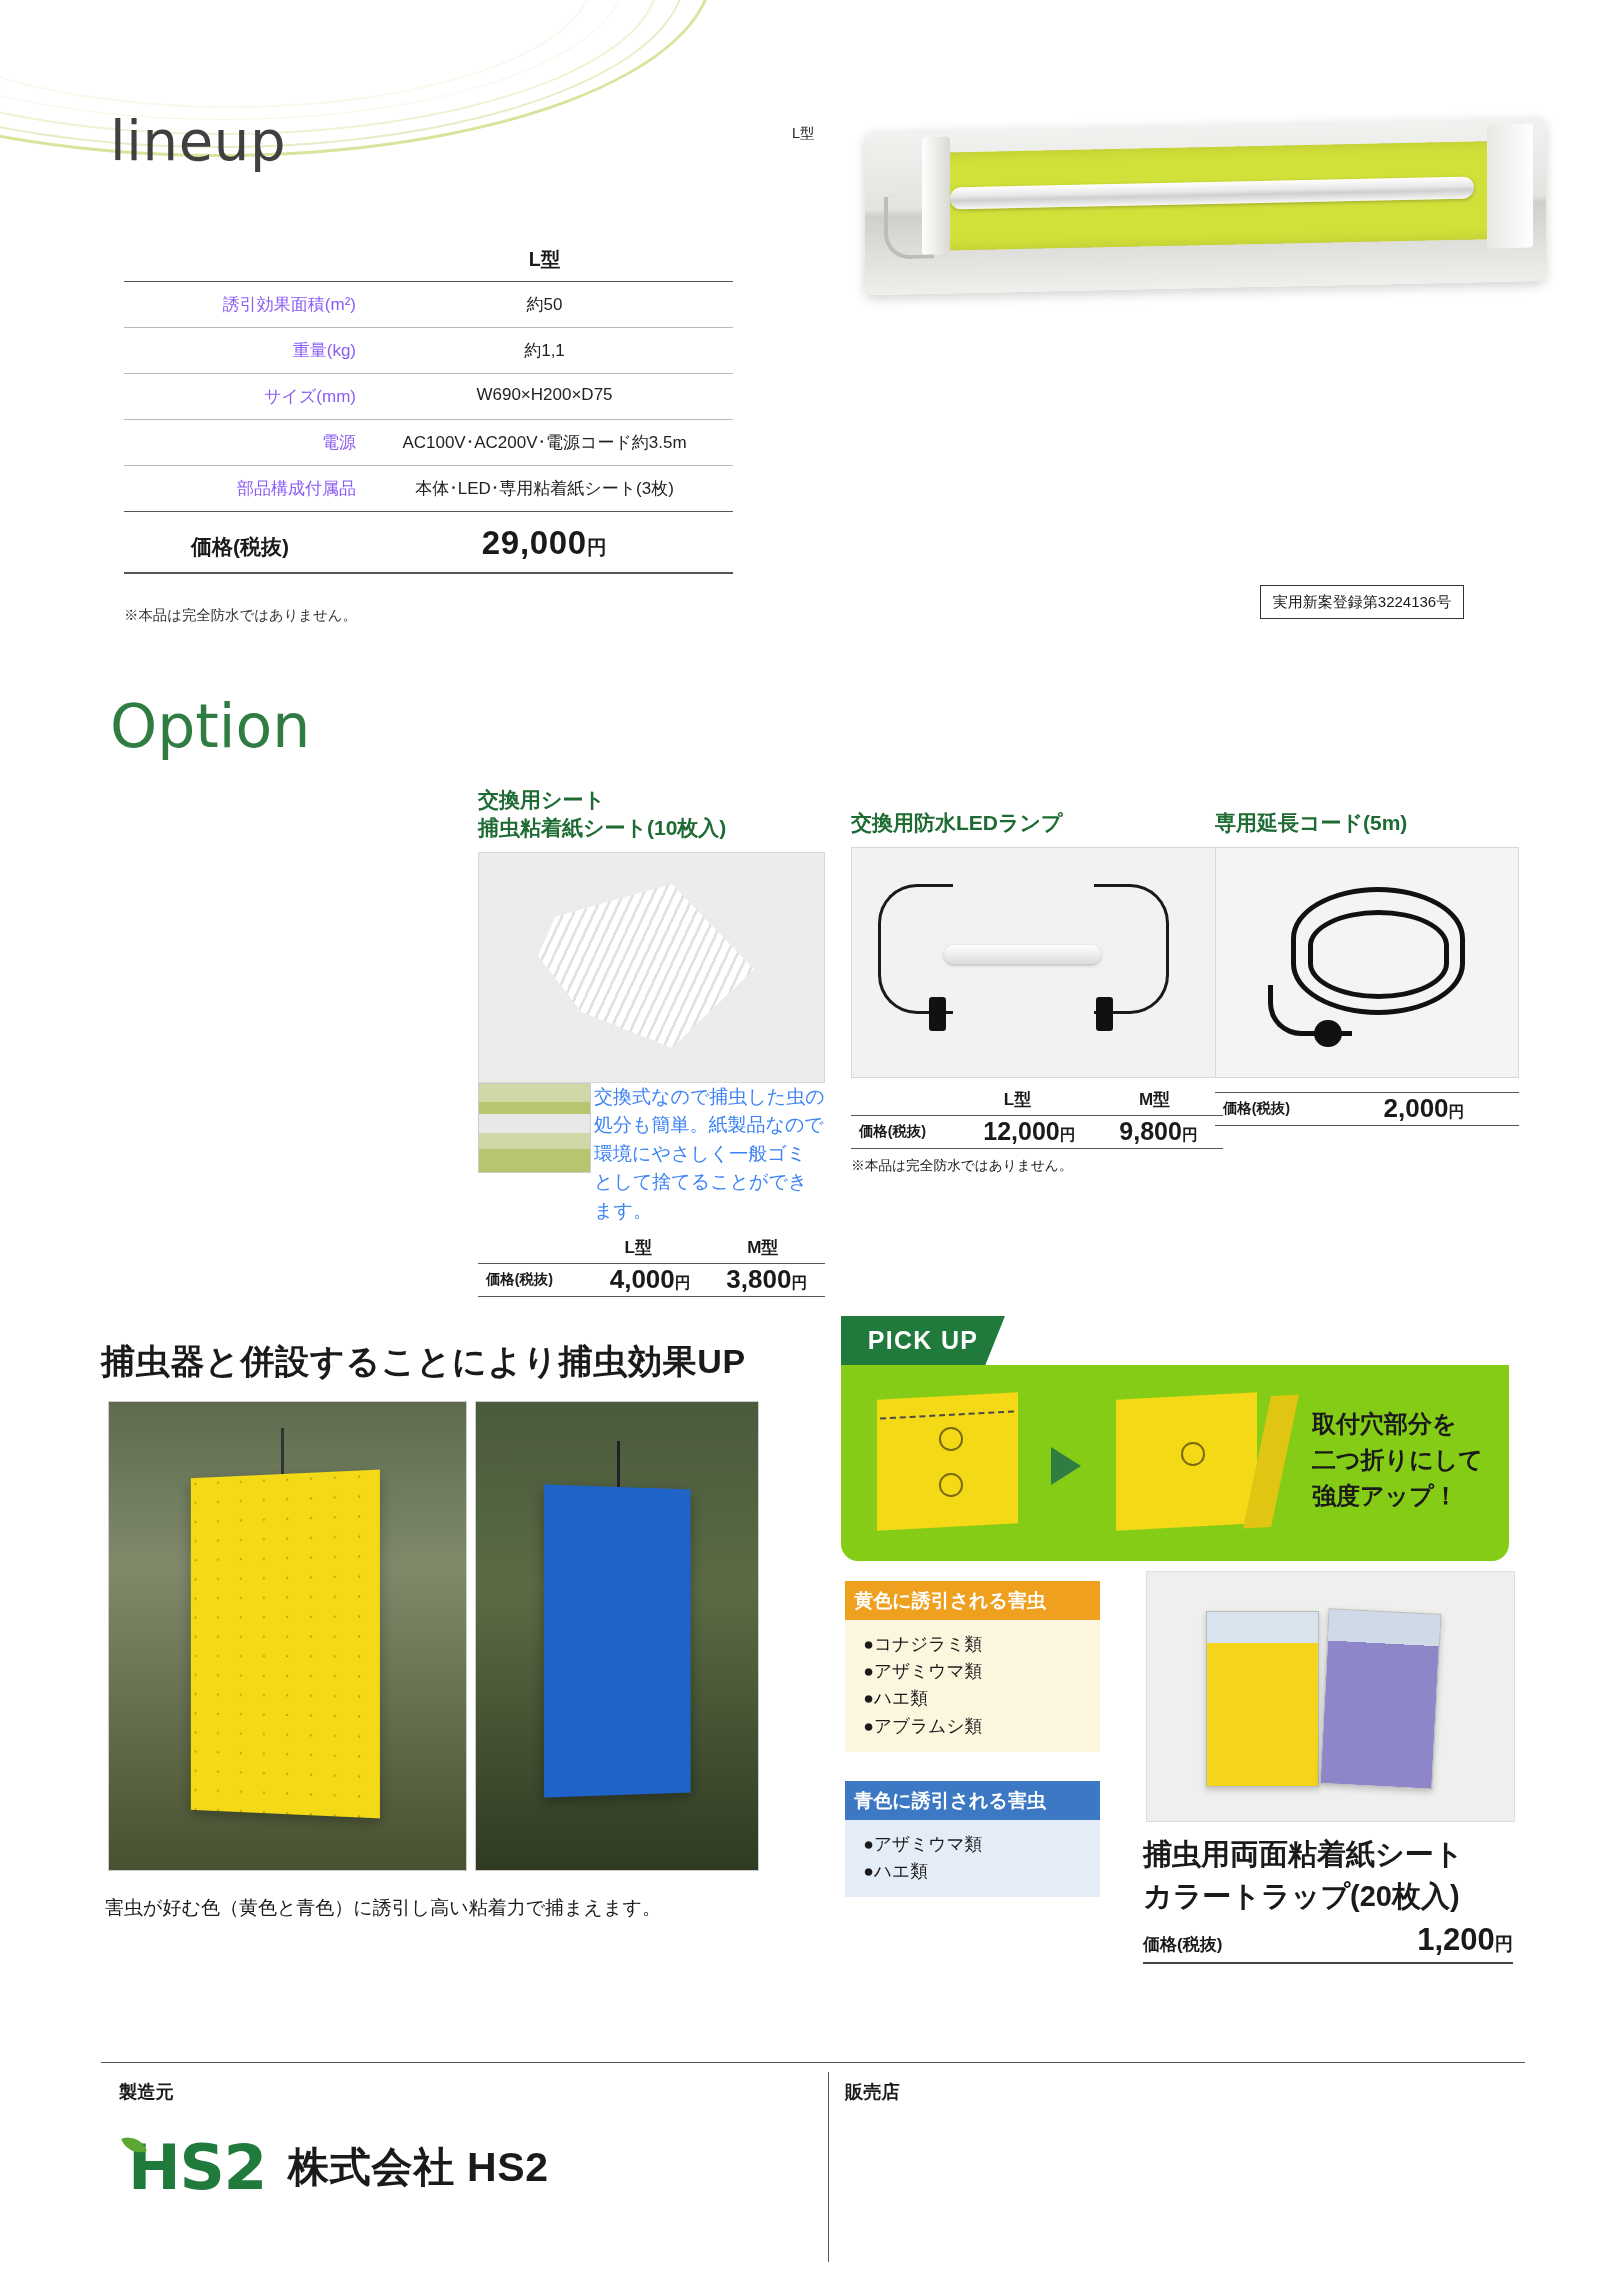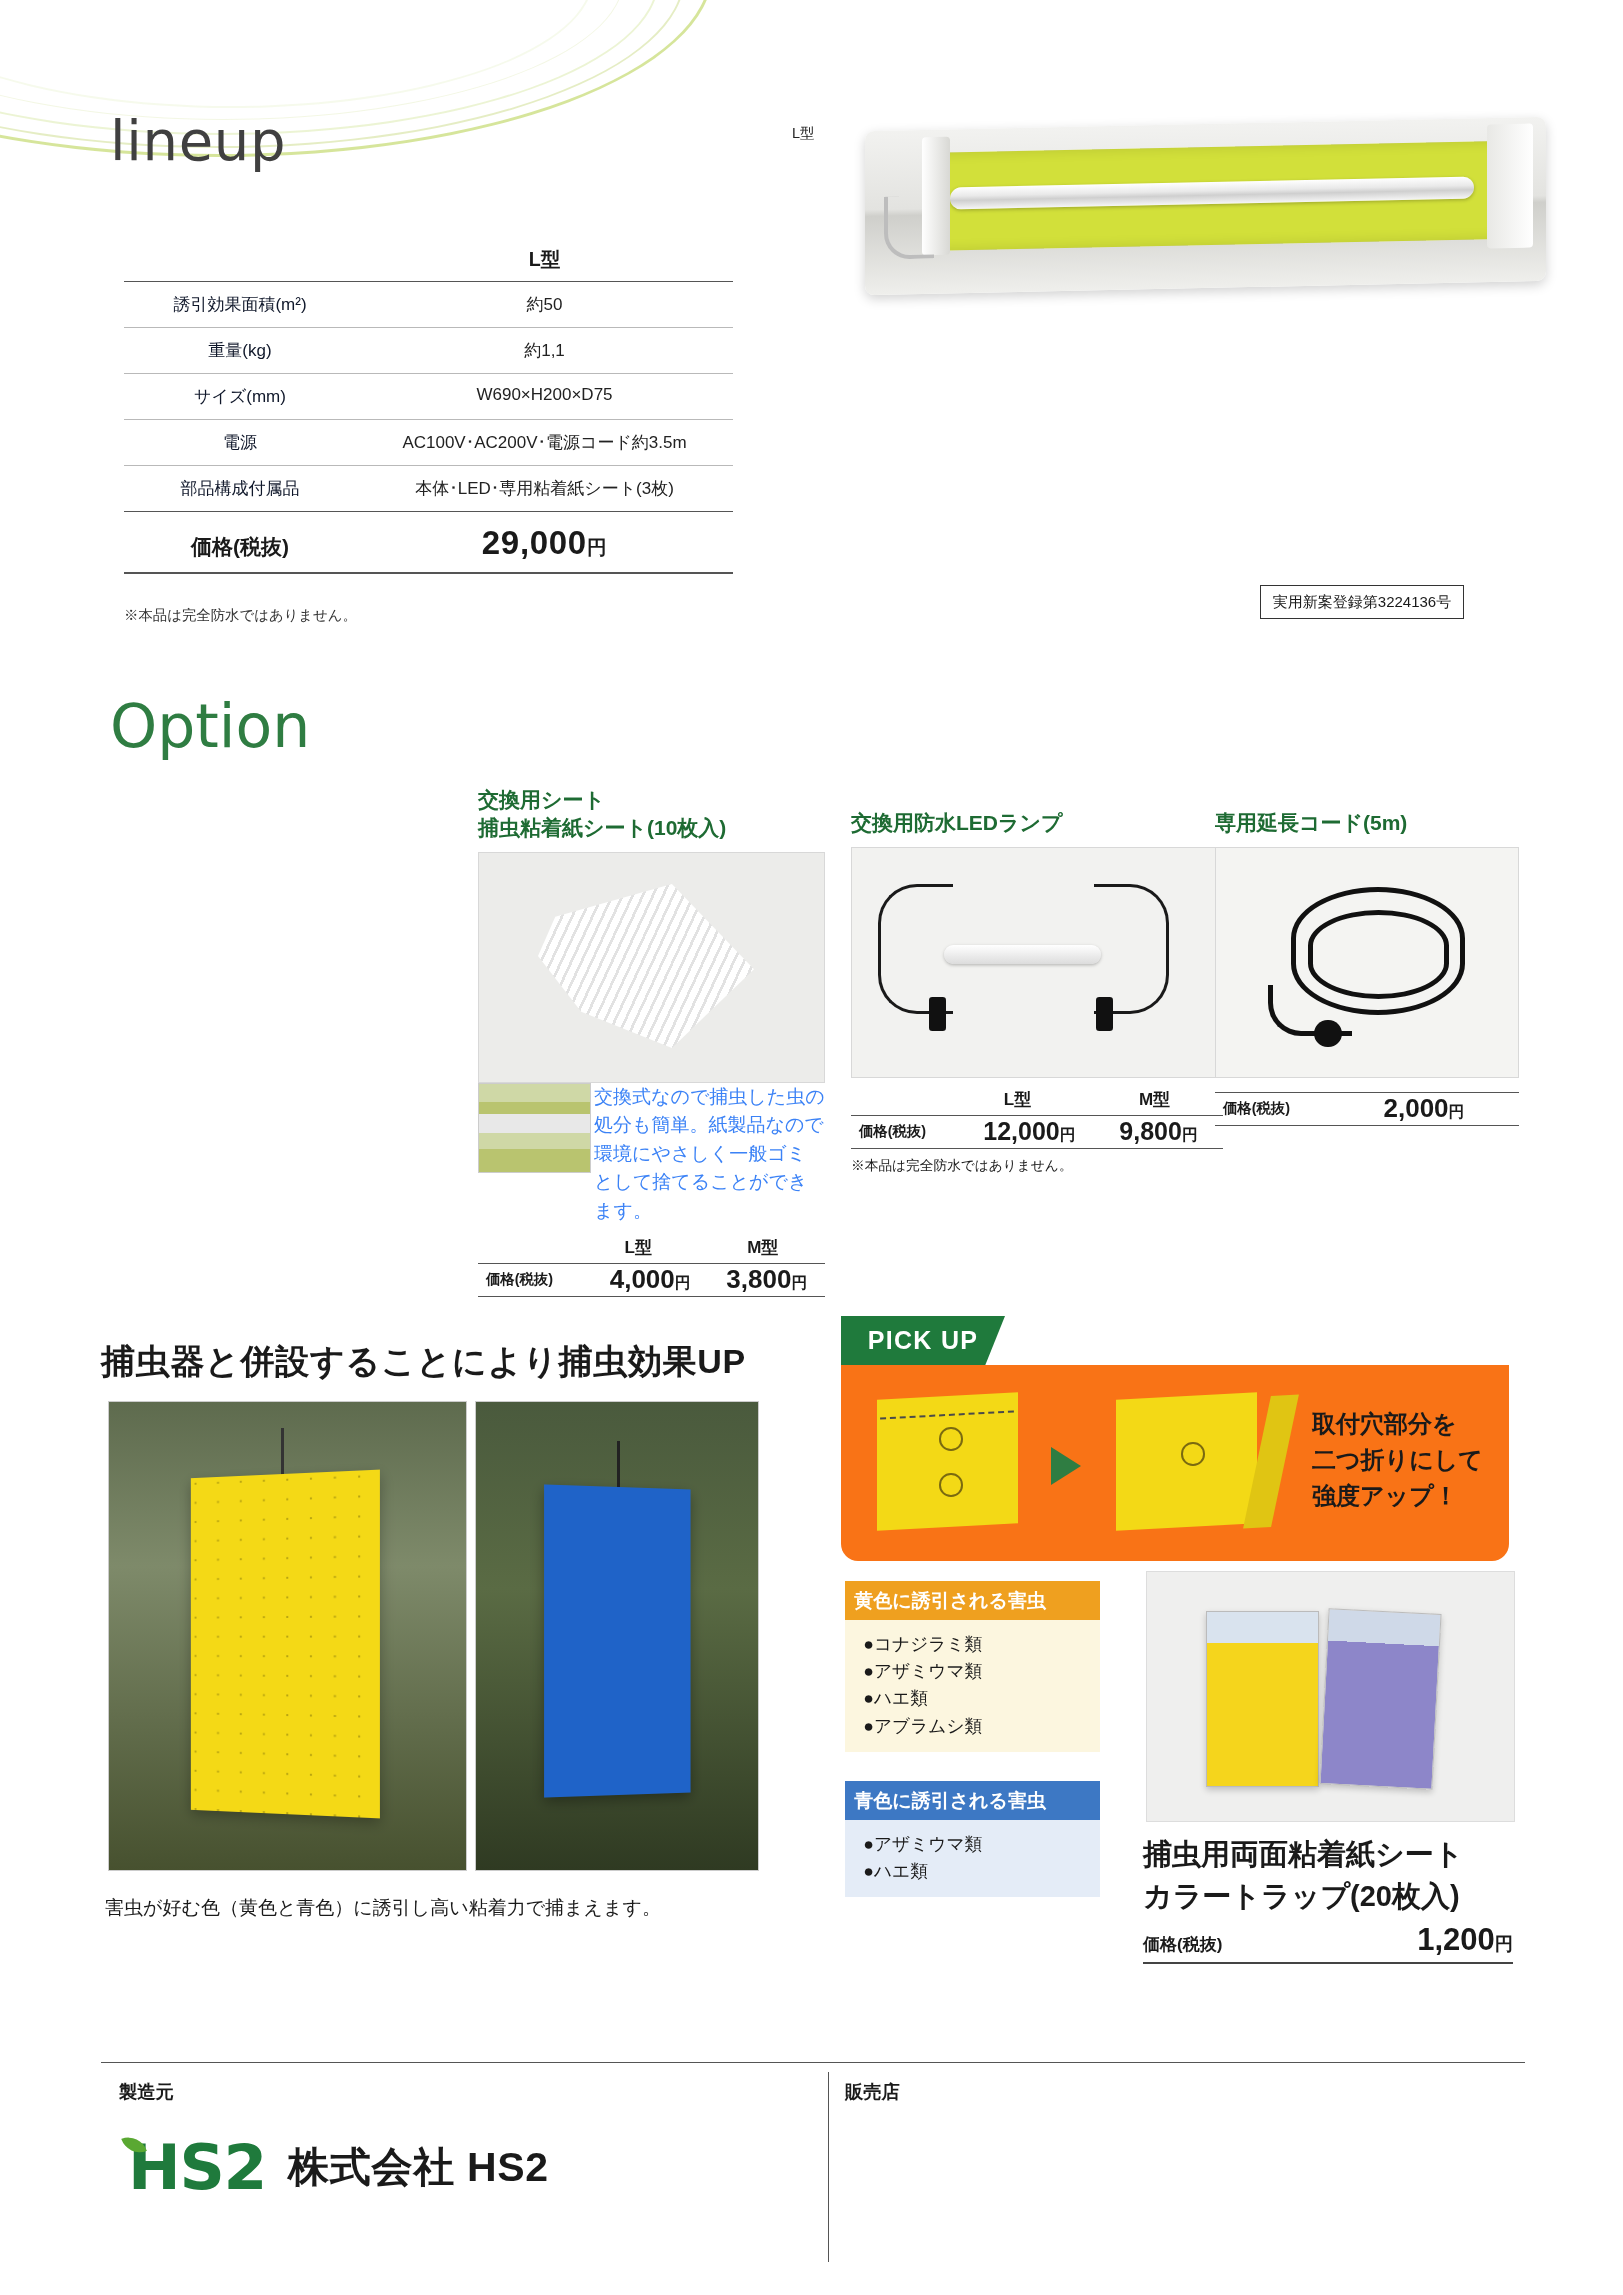--- a/index.html
+++ b/index.html
@@ -55,21 +55,21 @@
   }
   .hero .capL{position:absolute;left:77px;top:39px;width:27.5px;height:118px;background:linear-gradient(90deg,#ffffff,#d8d8d4);transform:skewY(-1.2deg);border-radius:3.9px;}
   .hero .capR{position:absolute;left:642px;top:26px;width:46px;height:124px;background:linear-gradient(90deg,#e8e8e5,#ffffff);transform:skewY(-1.2deg);border-radius:3.9px;}
   .hero .cord{position:absolute;left:39px;top:98px;width:46px;height:59px;border-left:4.6px solid #bdbdbd;border-bottom:4.6px solid #bdbdbd;border-radius:0 0 0 26px;transform:skewY(-1.2deg);}
 
   
   .spec{position:absolute;left:124px;top:242px;width:609px;}
   .spec .hrow{display:flex;border-bottom:1.3px solid #555;}
   .spec .row{display:flex;border-bottom:0.7px solid #b9b9b9;}
   .spec .row.last{border-bottom:1.3px solid #555;}
-  .spec .c1{width:232px;text-align:center;font-size:17px;padding:11px 0;color:#0f172a;}
+  .spec .c1{width:232px;text-align:right;font-size:17px;padding:11px 0;color:#8b5cf6;}
   .spec .c2{flex:1;text-align:center;font-size:17px;padding:11px 0;color:#222;}
   .spec .head-l{width:232px;}
   .spec .head-r{flex:1;text-align:center;font-size:19.6px;font-weight:bold;padding:3.9px 0 7.9px;}
   .spec .colorrow{display:flex;align-items:center;border-bottom:1.3px solid #555;padding:9.2px 0;}
   .spec .colorrow .c2{display:flex;align-items:center;justify-content:center;gap:9.2px;padding:3.9px 0;}
   .swatch{width:30px;height:30px;border:1.3px solid #777;background:#fff;display:inline-block;}
   .swatch-label{font-size:14.4px;}
   .price-row{display:flex;align-items:baseline;border-bottom:2px solid #555;padding:11.8px 0 10.5px;}
   .price-row .pl{width:232px;text-align:center;font-size:21px;font-weight:bold;}
   .price-row .pv{flex:1;text-align:center;font-size:33px;font-weight:bold;letter-spacing:0.7px;}
@@ -144,21 +144,21 @@
   .midcap{position:absolute;left:105px;top:1895px;font-size:19px;}
 
   
   .pickup-tab{
     position:absolute;left:841px;top:1316px;width:164px;height:49px;background:#1f7a3c;color:#fff;
     font-size:25px;font-weight:bold;display:flex;align-items:center;justify-content:center;letter-spacing:1.3px;
     clip-path:polygon(0 0,100% 0,88% 100%,0 100%);
   }
   .pickup-box{
     position:absolute;left:841px;top:1365px;width:668px;height:196px;
-    background:#f97316;border-radius:0 0 17px 17px;
+    background:#84cc16;border-radius:0 0 17px 17px;
   }
   .pk-sheet{position:absolute;background:#f3d916;}
   .pk1{left:36px;top:31px;width:141px;height:131px;transform:skewY(-3deg);}
   .pk2{left:275px;top:31px;width:141px;height:131px;transform:skewY(-3deg);}
   .pk-fold{position:absolute;left:416px;top:31px;width:27.5px;height:131px;background:#e0c513;transform:skewY(-3deg) skewX(-12deg);}
   .pk-hole{position:absolute;width:19.6px;height:19.6px;border:2px solid #7a6a10;border-radius:50%;}
   .pk-dash{position:absolute;left:39px;top:49px;width:134px;border-top:2px dashed #4a4a4a;transform:rotate(-3deg);}
   .pk-arrow{position:absolute;left:210px;top:82px;width:0;height:0;border-left:30px solid #2f7d42;border-top:19.6px solid transparent;border-bottom:19.6px solid transparent;}
   .pk-text{position:absolute;left:471px;top:41px;font-size:24px;font-weight:bold;line-height:1.5;}
 

